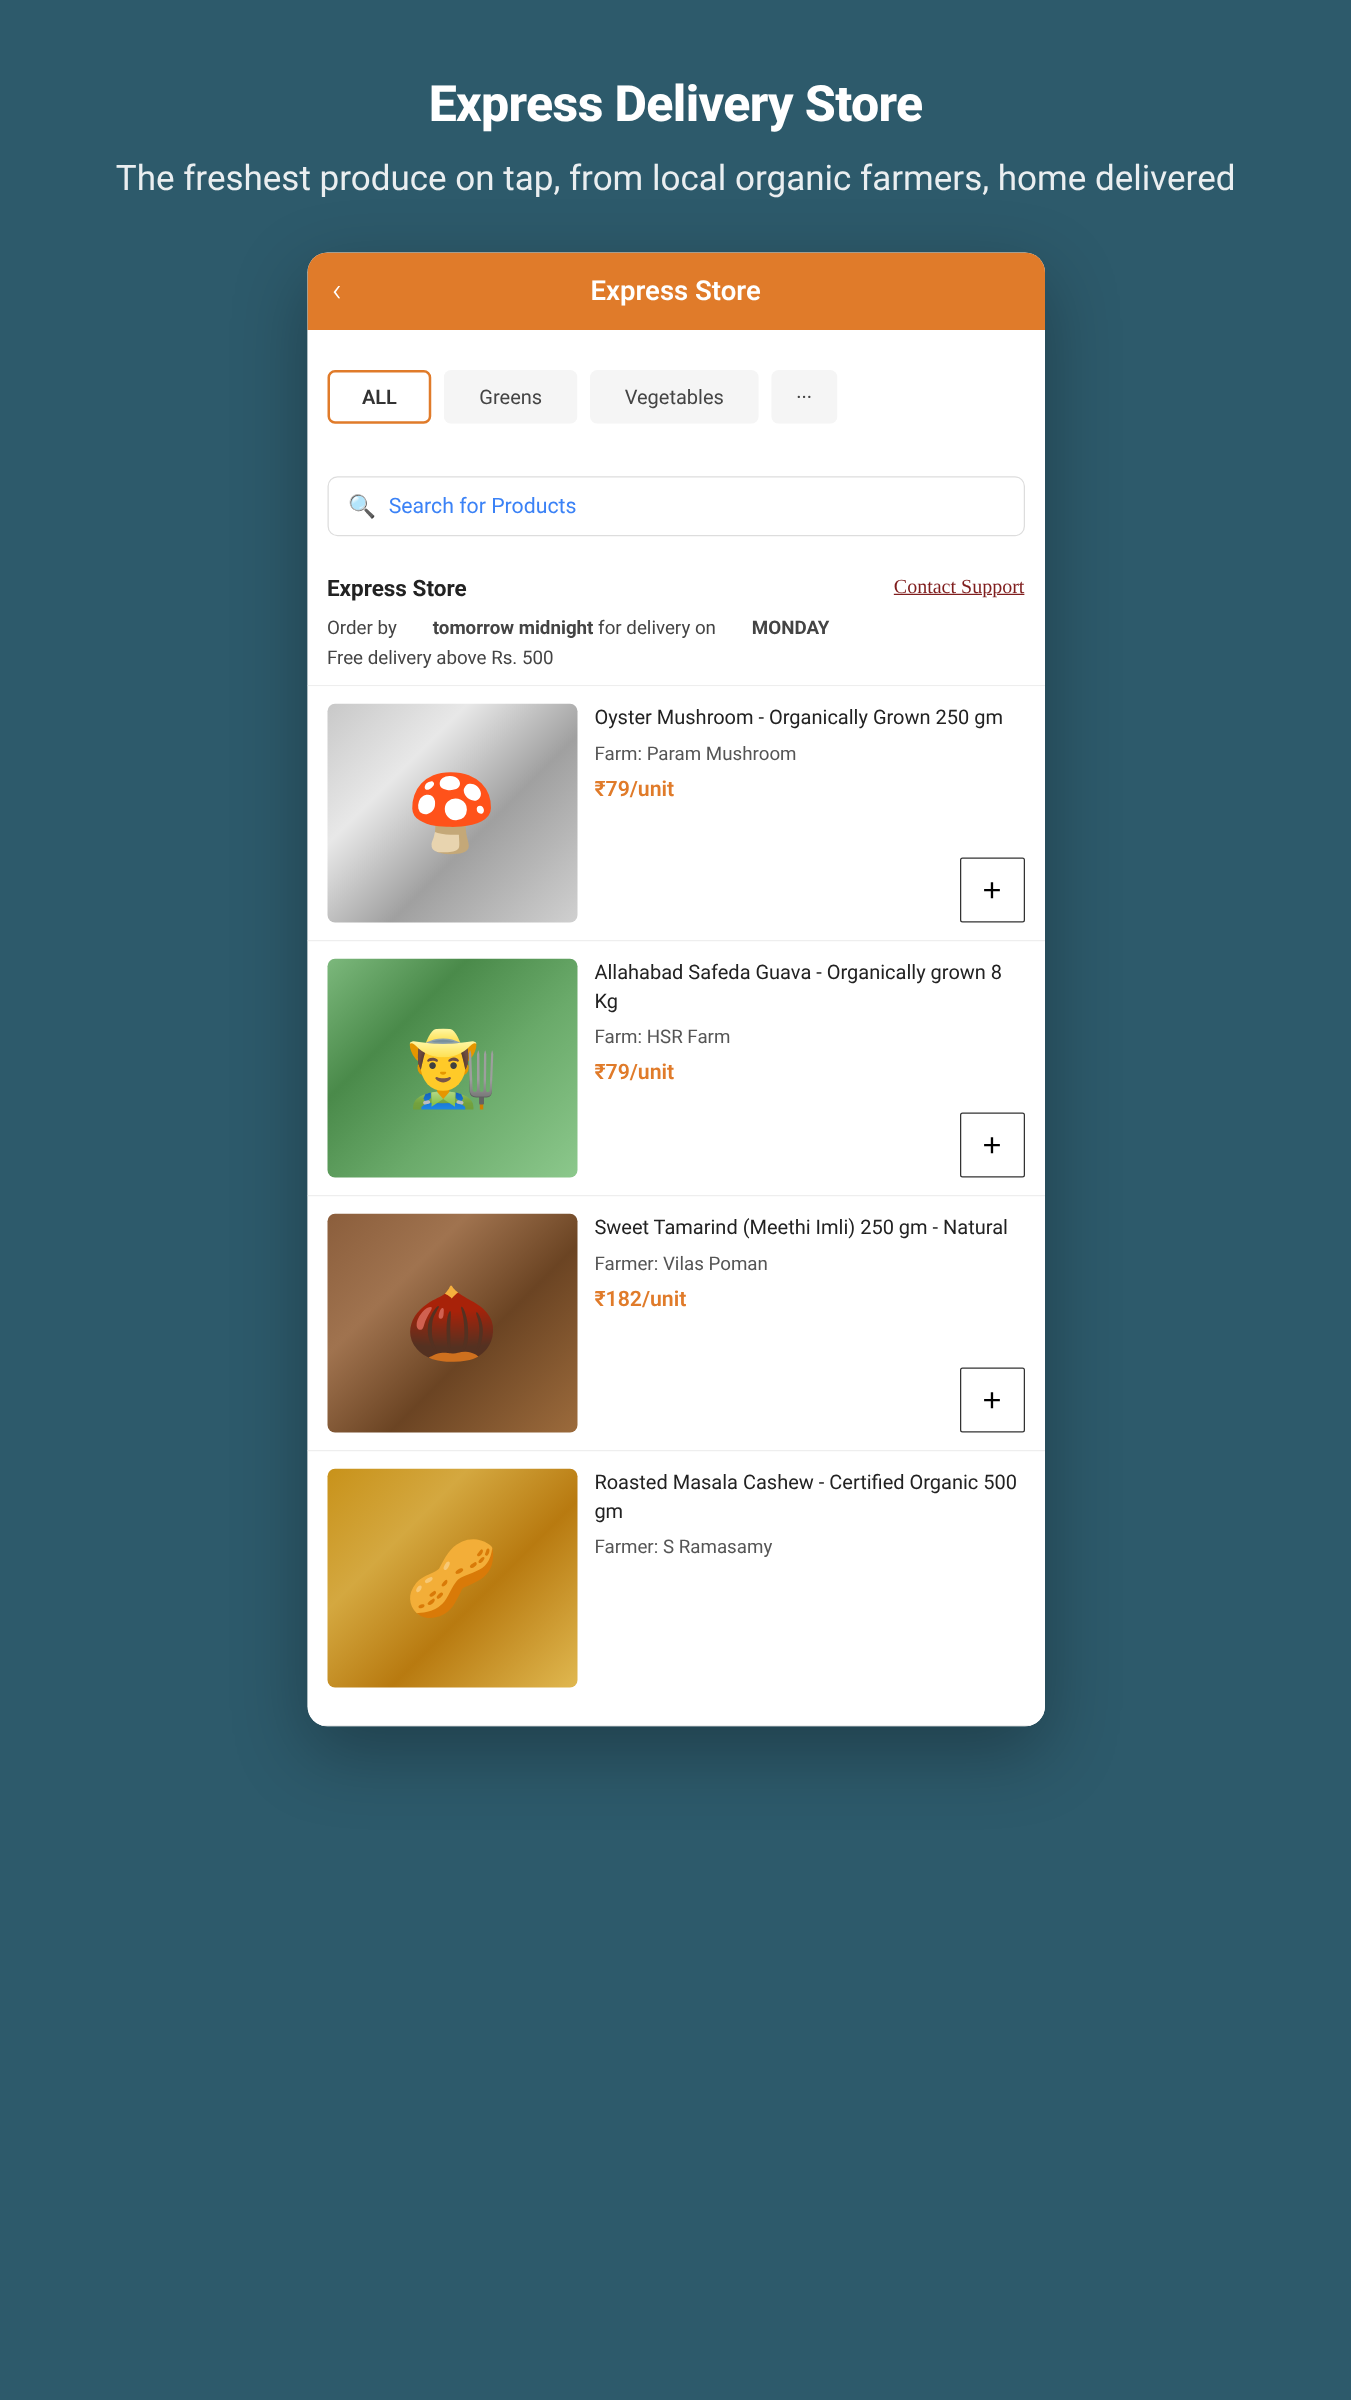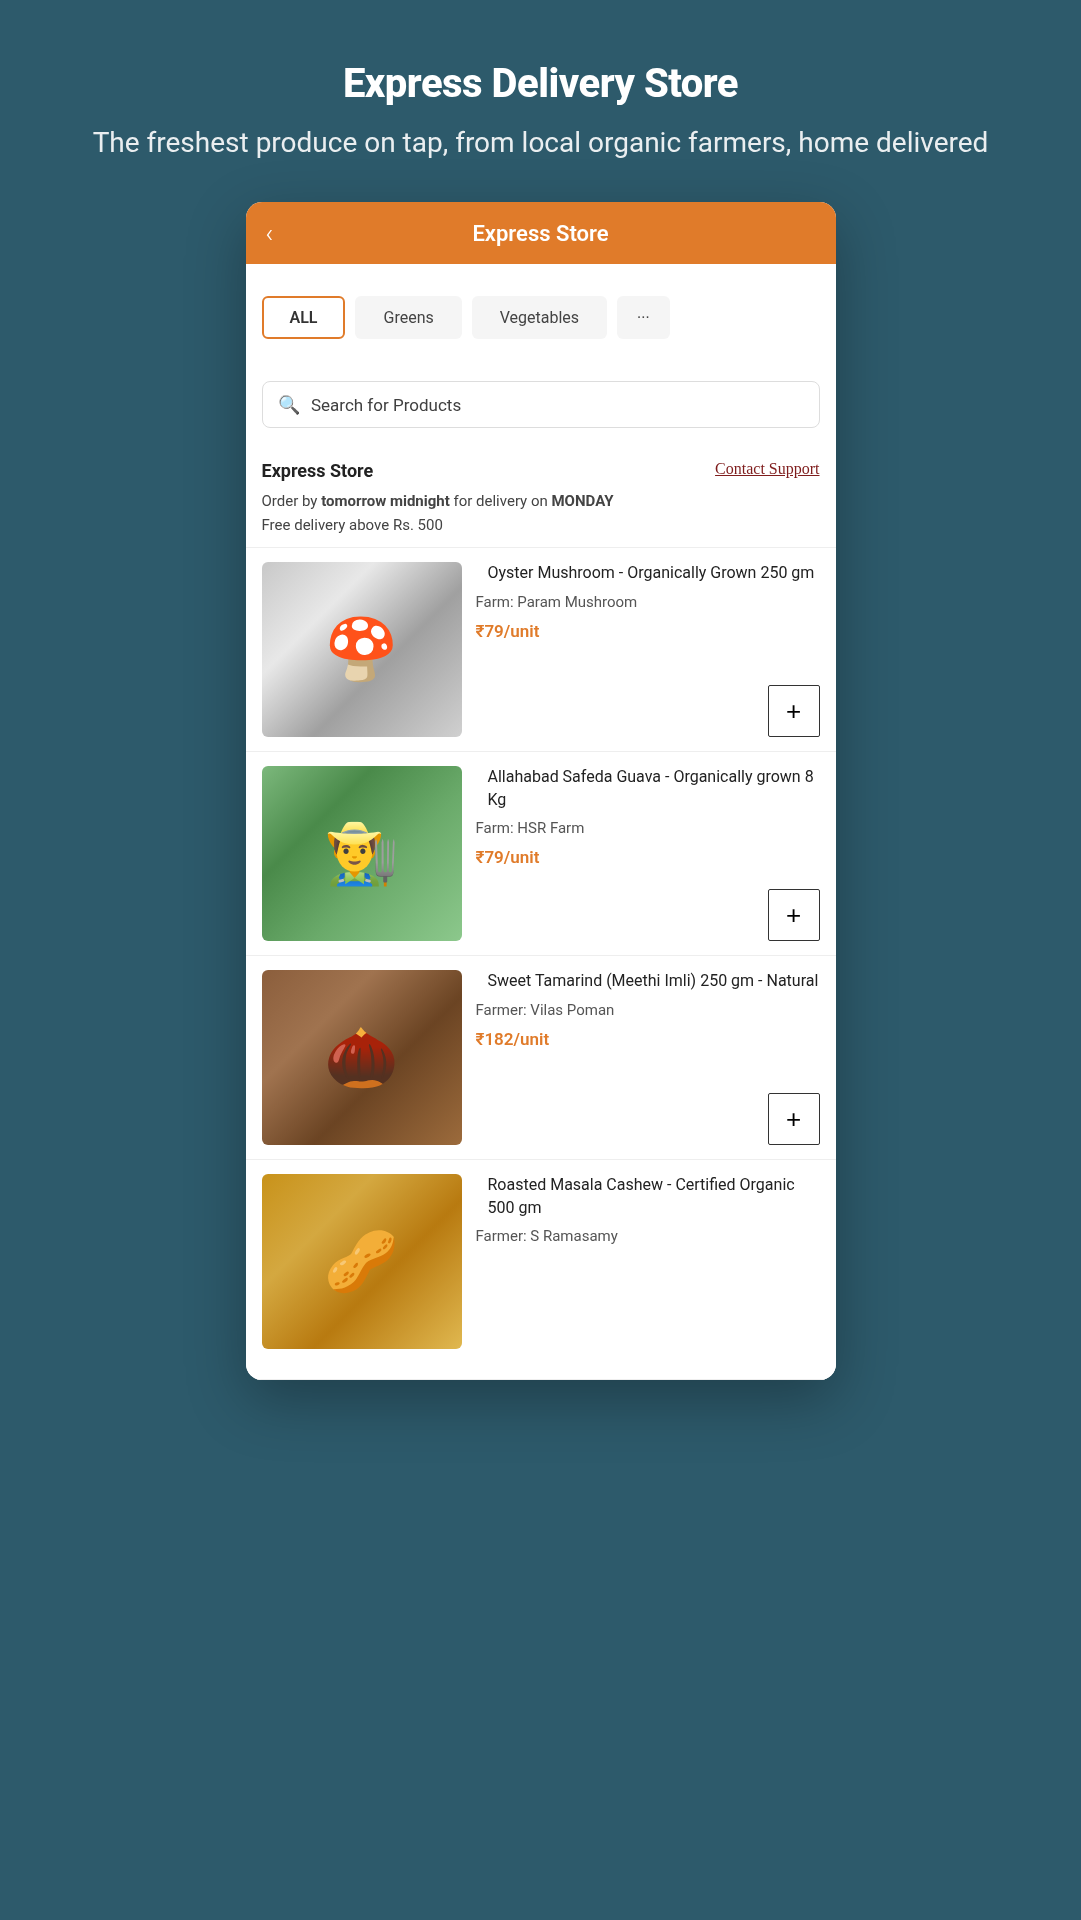--- a/index.html
+++ b/index.html
@@ -103,21 +103,21 @@
       border-radius: 8px;
       padding: 12px 16px;
       gap: 10px;
       background: white;
     }
     .search-icon-wrap {
       color: #999;
       font-size: 18px;
     }
     .search-placeholder {
-      color: #404040;
+      color: #3b82f6;
       font-size: 17px;
     }
 
     
     .store-info {
       padding: 16px 16px 10px 16px;
       background: white;
       border-bottom: 1px solid #eee;
     }
     .store-info-row {
@@ -138,20 +138,21 @@
       cursor: pointer;
       font-family: Liberation Serif, serif;
     }
     .delivery-info {
       font-size: 15px;
       color: #444;
       line-height: 1.6;
     }
     .bold-text {
       font-weight: 700;
+      margin-left: 25px;
     }
 
     
     .product-list {
       background: white;
     }
     .product-item {
       display: flex;
       border-bottom: 1px solid #eee;
       padding: 14px 16px;
@@ -172,21 +173,20 @@
       display: flex;
       flex-direction: column;
       min-height: 175px;
     }
     .product-name {
       font-size: 16px;
       color: #222;
       font-weight: 400;
       line-height: 1.4;
       margin-bottom: 8px;
-      margin-left: 12px;
     }
     .product-farm {
       font-size: 15px;
       color: #555;
       margin-bottom: 10px;
     }
     .product-price {
       font-size: 17px;
       color: #e07b2a;
       font-weight: 600;

